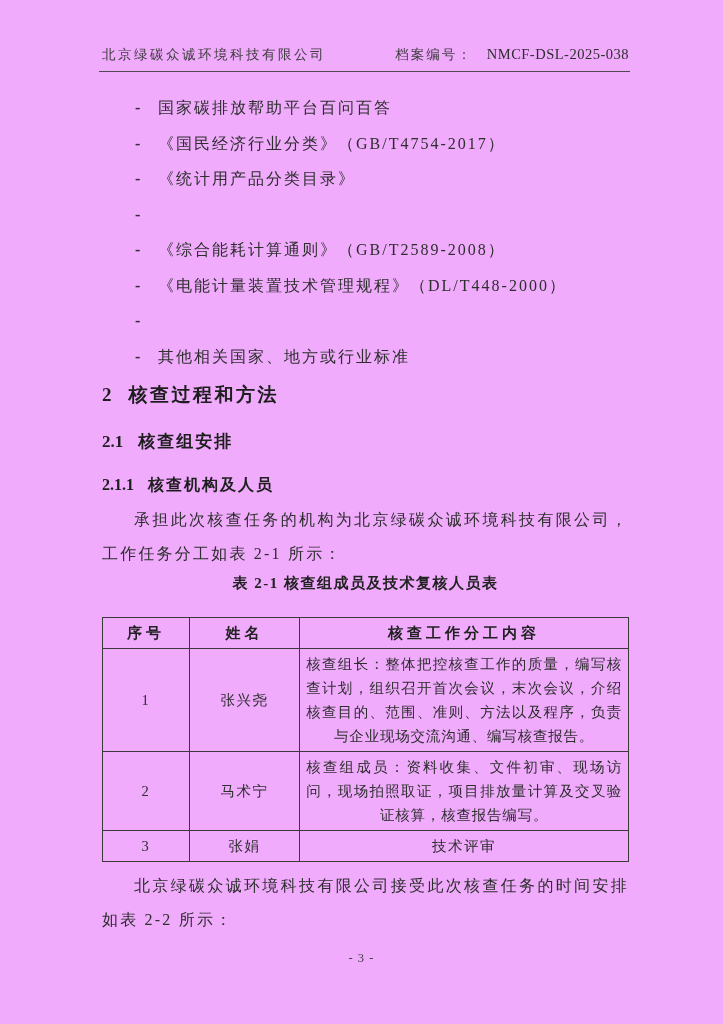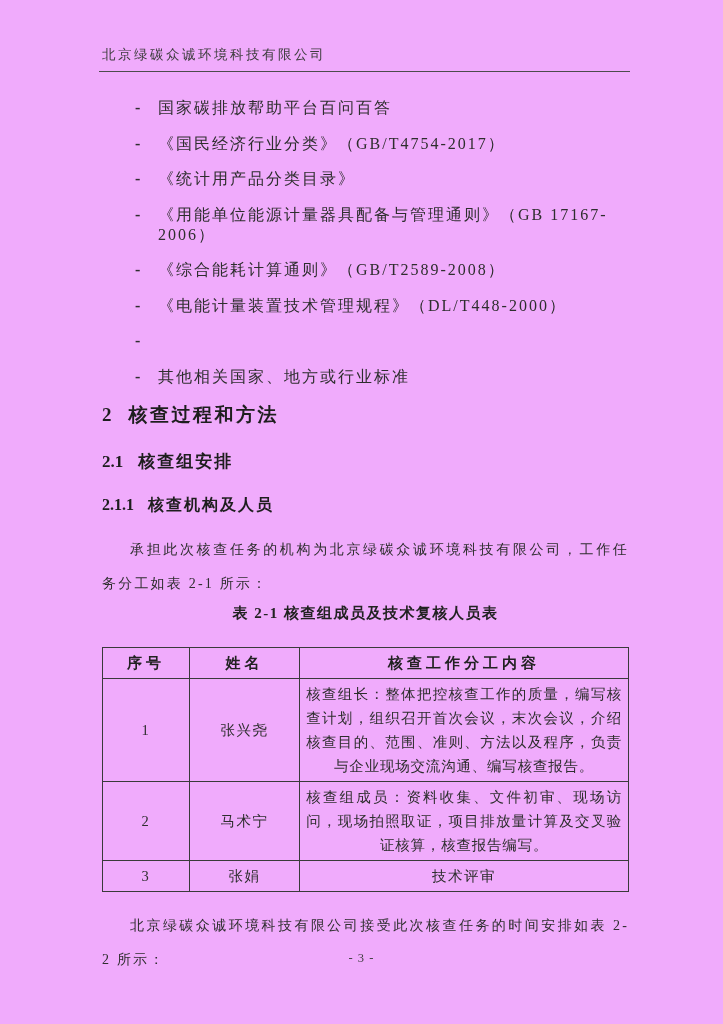--- a/index.html
+++ b/index.html
@@ -70,22 +70,22 @@
   .h-l3 {
     margin-top: 22px;
     font-size: 16px;
     font-weight: bold;
     color: #1e1e1e;
     letter-spacing: 2px;
   }
   .h-l3 .num { letter-spacing: 0; margin-right: 14px; }
   
   .para {
-    margin-top: 17px;
-    font-size: 14px;
+    margin-top: 7px;
+    font-size: 16px;
     line-height: 34px;
     letter-spacing: 2.2px;
     text-align: justify;
     text-indent: 2em;
     color: #2e2e2e;
   }
   
   .tbl-caption {
     margin-top: 3px;
     text-align: center;
@@ -139,41 +139,44 @@
     color: #3d3d3d;
   }
 </style>
 </head>
 <body>
 
 <div class="page">
 
   <div class="hdr">
     <span class="hdr-company">北京绿碳众诚环境科技有限公司</span>
+    <span class="hdr-right">
+      <span class="hdr-label">档案编号：</span>
+      <span class="hdr-no">NMCF-DSL-2025-038</span>
+    </span>
   </div>
   <hr class="hdr-rule">
 
   <div class="content">
 
     <div class="ref-list">
       <div class="ref-item">
         <span class="dash">-</span>
         <span>国家碳排放帮助平台百问百答</span>
       </div>
       <div class="ref-item">
         <span class="dash">-</span>
         <span>《国民经济行业分类》（GB/T4754-2017）</span>
       </div>
       <div class="ref-item">
         <span class="dash">-</span>
         <span>《统计用产品分类目录》</span>
       </div>
       <div class="ref-item">
         <span class="dash">-</span>
-        <span>《用能单位能源计量器具配备与管理通则》（GB 17167-2006）</span>
       </div>
       <div class="ref-item">
         <span class="dash">-</span>
         <span>《综合能耗计算通则》（GB/T2589-2008）</span>
       </div>
       <div class="ref-item">
         <span class="dash">-</span>
         <span>《电能计量装置技术管理规程》（DL/T448-2000）</span>
       </div>
       <div class="ref-item">

